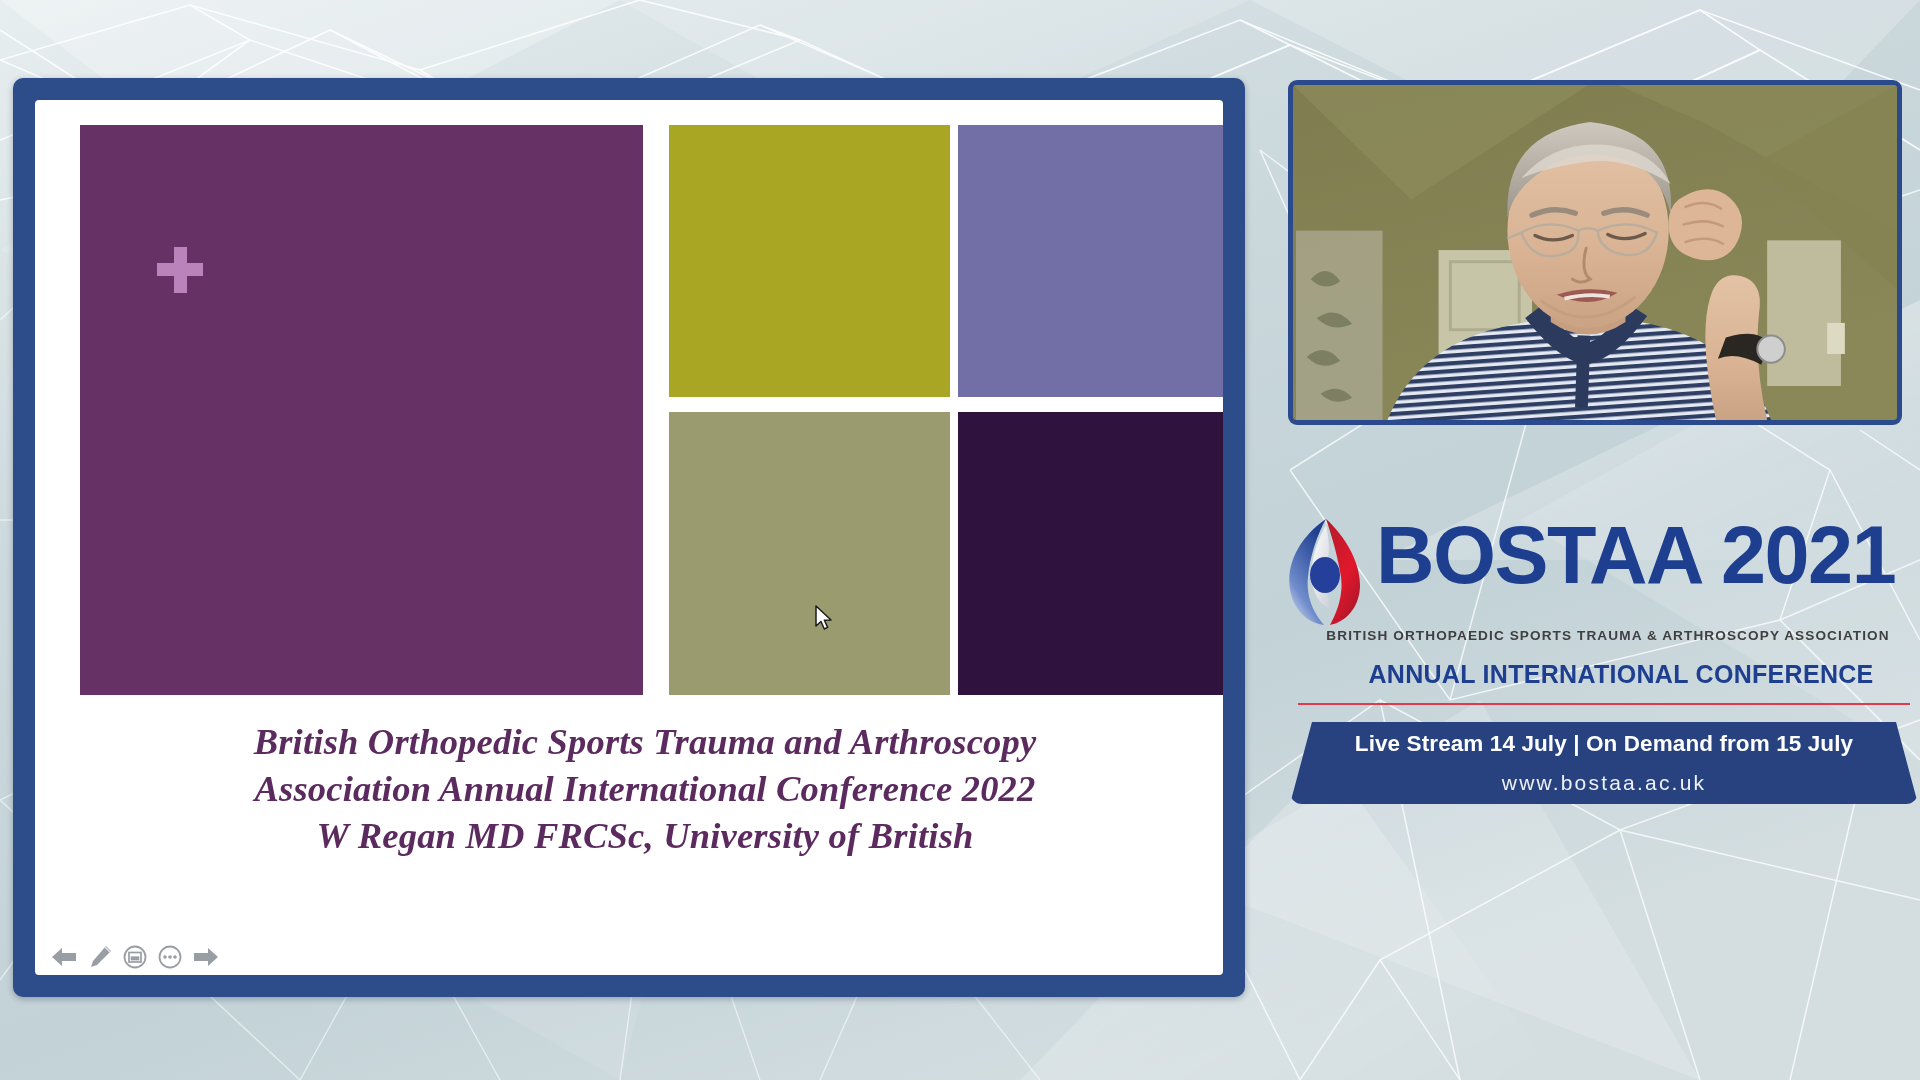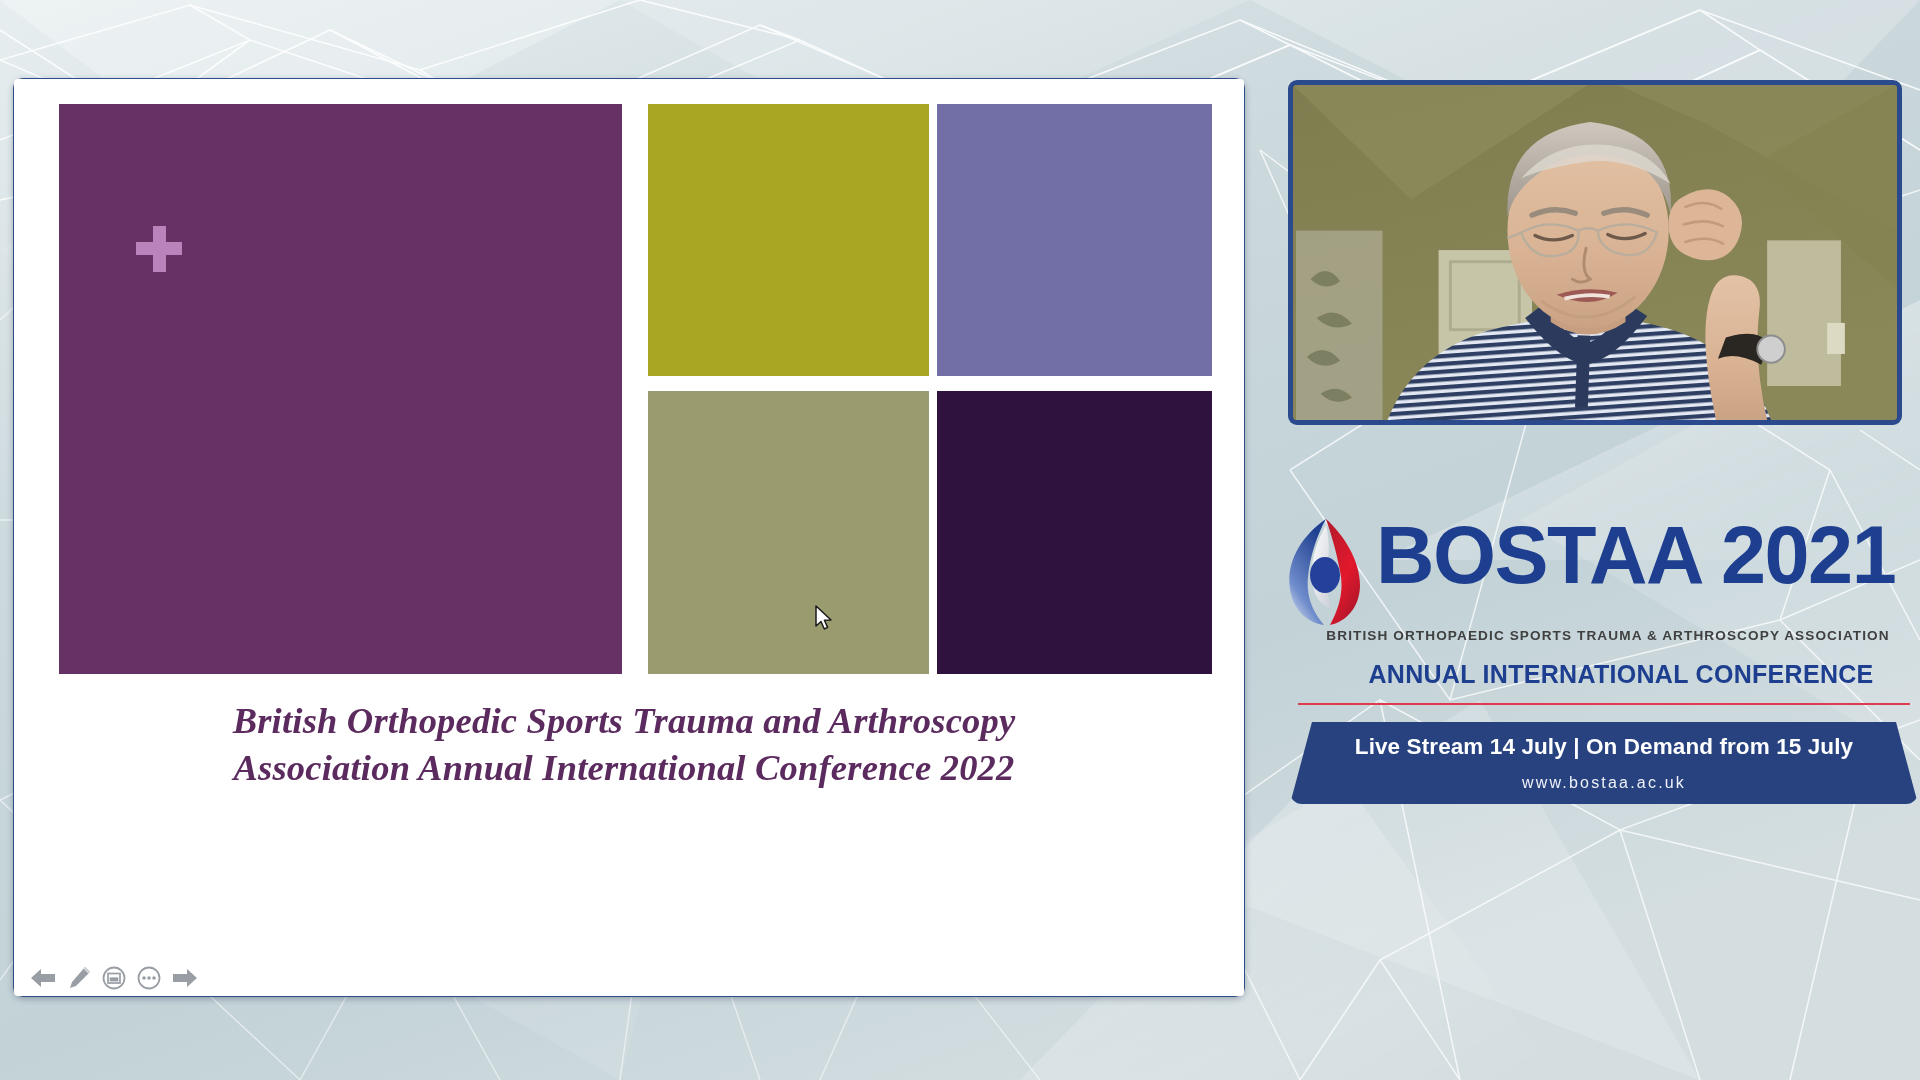--- a/index.html
+++ b/index.html
@@ -14,21 +14,21 @@
   #bg-pattern { position:absolute; inset:0; z-index:0; }
   #bg-pattern svg { display:block; width:1920px; height:1080px; }
 
   
   #slide-frame {
     position:absolute;
     left:13px; top:78px;
     width:1232px; height:919px;
     background:#2d4c8a;
     border-radius:10px;
-    padding:1px;
+    padding:22px;
     z-index:5;
     box-shadow:0 2px 6px rgba(20,30,60,.30);
   }
   #slide-canvas {
     position:relative;
     width:100%; height:100%;
     background:#ffffff;
     border-radius:4px;
     overflow:hidden;
   }
@@ -163,21 +163,21 @@
     clip-path: polygon(3.5% 0%, 96.5% 0%, 100% 100%, 0% 100%);
     display:flex; flex-direction:column;
     align-items:center; justify-content:center;
     gap:14px;
   }
   #stream-dates {
     font-size:22.5px; font-weight:bold; color:#ffffff;
     letter-spacing:.1px; white-space:nowrap;
   }
   #stream-url {
-    font-size:16px; color:#eef2f8; letter-spacing:2.2px;
+    font-size:21px; color:#eef2f8; letter-spacing:2.2px;
     white-space:nowrap;
   }
 </style>
 </head>
 <body>
 
 <div id="bg-pattern">
   <svg viewBox="0 0 1920 1080" preserveAspectRatio="none">
     <defs>
       <linearGradient id="bgGrad" x1="0" y1="0" x2="0.6" y2="1">
@@ -263,20 +263,21 @@
       <div id="plus-icon"></div>
     </div>
     <div class="block" id="block-olive"></div>
     <div class="block" id="block-periwinkle"></div>
     <div class="block" id="block-sage"></div>
     <div class="block" id="block-darkplum"></div>
 
     <div id="slide-subtitle">
       <div>British Orthopedic Sports Trauma and Arthroscopy</div>
       <div>Association Annual International Conference 2022</div>
+      <div>W Regan MD FRCSc, University of British</div>
     </div>
 
     <div id="slide-toolbar">
       <svg class="tb-ico" width="26" height="22" viewBox="0 0 26 22">
         <path d="M11,2 L11,7 L25,7 L25,15 L11,15 L11,20 L1,11 Z" fill="#5a636e"></path>
       </svg>
       <svg class="tb-ico" width="24" height="24" viewBox="0 0 24 24">
         <path d="M18,1 L23,6 L9,20 L3,22 L5,16 Z" fill="#5a636e"></path>
         <path d="M17,2 L22,7" stroke="#cfd6dc" stroke-width="1.6"></path>
       </svg>

